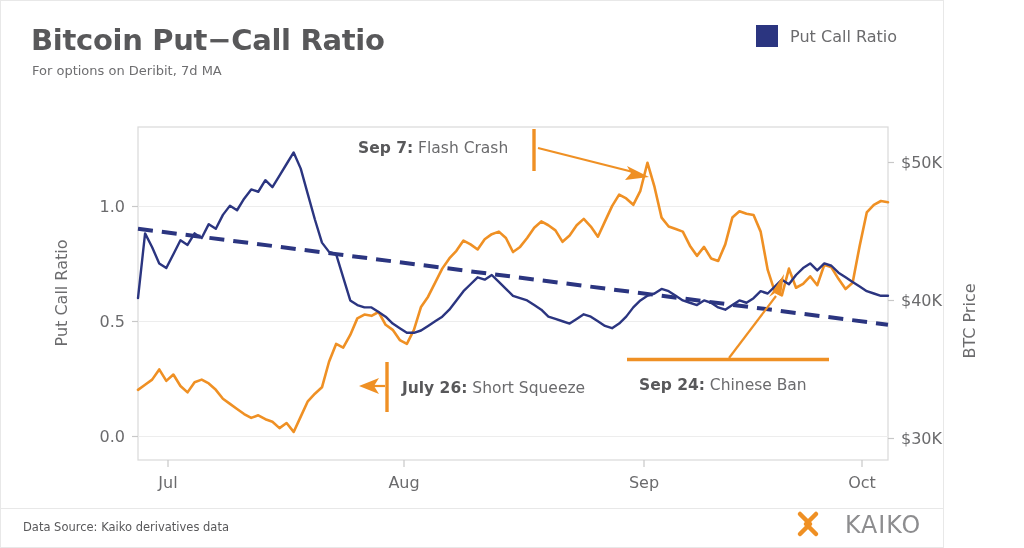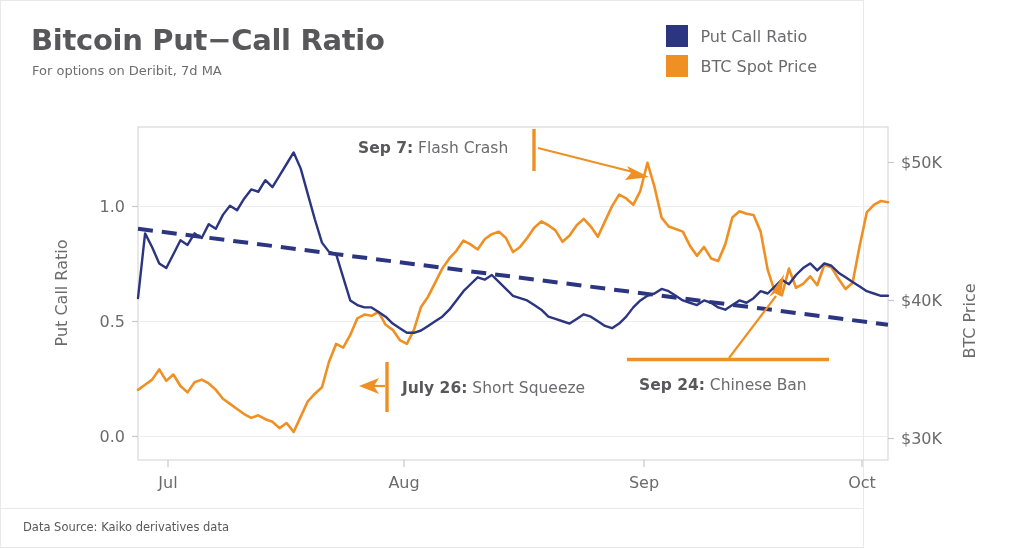--- a/index.html
+++ b/index.html
@@ -3,21 +3,21 @@
 <meta charset="utf-8">
 <style>
   html,body{margin:0;padding:0;}
   body{
     width:1024px;height:548px;
     background:#ffffff;
     font-family:"DejaVu Sans","Liberation Sans",sans-serif;
     overflow:hidden;
   }
   #root{
-    position:relative;width:864px;height:548px;
+    position:relative;width:944px;height:548px;
     background:#ffffff;
     box-sizing:border-box;
     border:1px solid #e8e8e8;
   }
   
   #title{
     position:absolute;left:30px;top:22px;
     font-size:29px;font-weight:bold;color:#58585a;
     letter-spacing:-0.3px;white-space:nowrap;
   }
@@ -63,24 +63,20 @@
 
 <div id="root">
 
   <div id="title">Bitcoin Put−Call Ratio</div>
   <div id="subtitle">For options on Deribit, 7d MA</div>
 
   <div id="legend">
     <div class="legend-row">
       <span class="legend-swatch" style="background:#2b3580;"></span>
       <span class="legend-label">Put Call Ratio</span>
-    </div>
-    <div class="legend-row">
-      <span class="legend-swatch" style="background:#ef9024;"></span>
-      <span class="legend-label">BTC Spot Price</span>
     </div>
   </div>
 
   <div id="plot-area">
     <svg width="1024" height="548" viewBox="0 0 1024 548">
 
       <rect x="137" y="126" width="750" height="333" fill="none" stroke="#d9d9d9" stroke-width="1.2"></rect>
 
       <g stroke="#ededed" stroke-width="1.2">
         <line x1="137" y1="205.5" x2="887" y2="205.5"></line>
@@ -148,14 +144,21 @@
         <text x="638" y="389">
           <tspan class="ann-bold">Sep 24:</tspan><tspan class="ann-reg"> Chinese Ban</tspan>
         </text>
       </g>
 
     </svg>
   </div>
 
   <div id="footer-rule"></div>
   <div id="footer-source">Data Source: Kaiko derivatives data</div>
+  <div id="logo">
+    <svg width="40" height="30" viewBox="0 0 40 30">
+      <path d="M6 5 L16 15 L6 25" fill="none" stroke="#ef9024" stroke-width="4.5" stroke-linecap="round" stroke-linejoin="round"></path>
+      <path d="M22 5 L12 15 L22 25" fill="none" stroke="#ef9024" stroke-width="4.5" stroke-linecap="round" stroke-linejoin="round"></path>
+    </svg>
+    <span id="logo-text">KAIKO</span>
+  </div>
 
 </div>
 
 </body></html>

